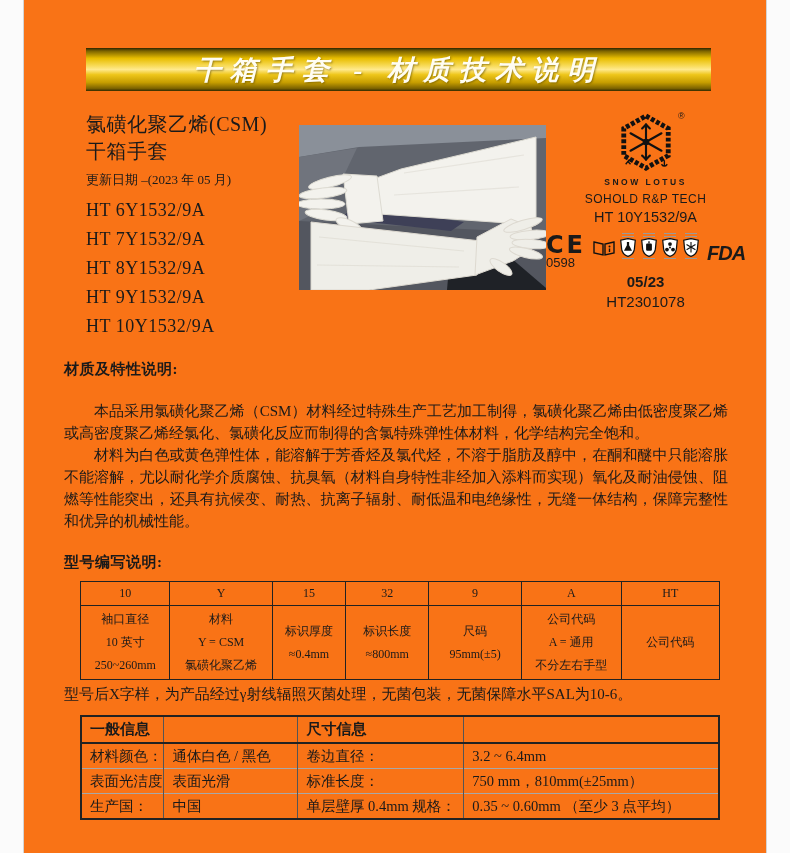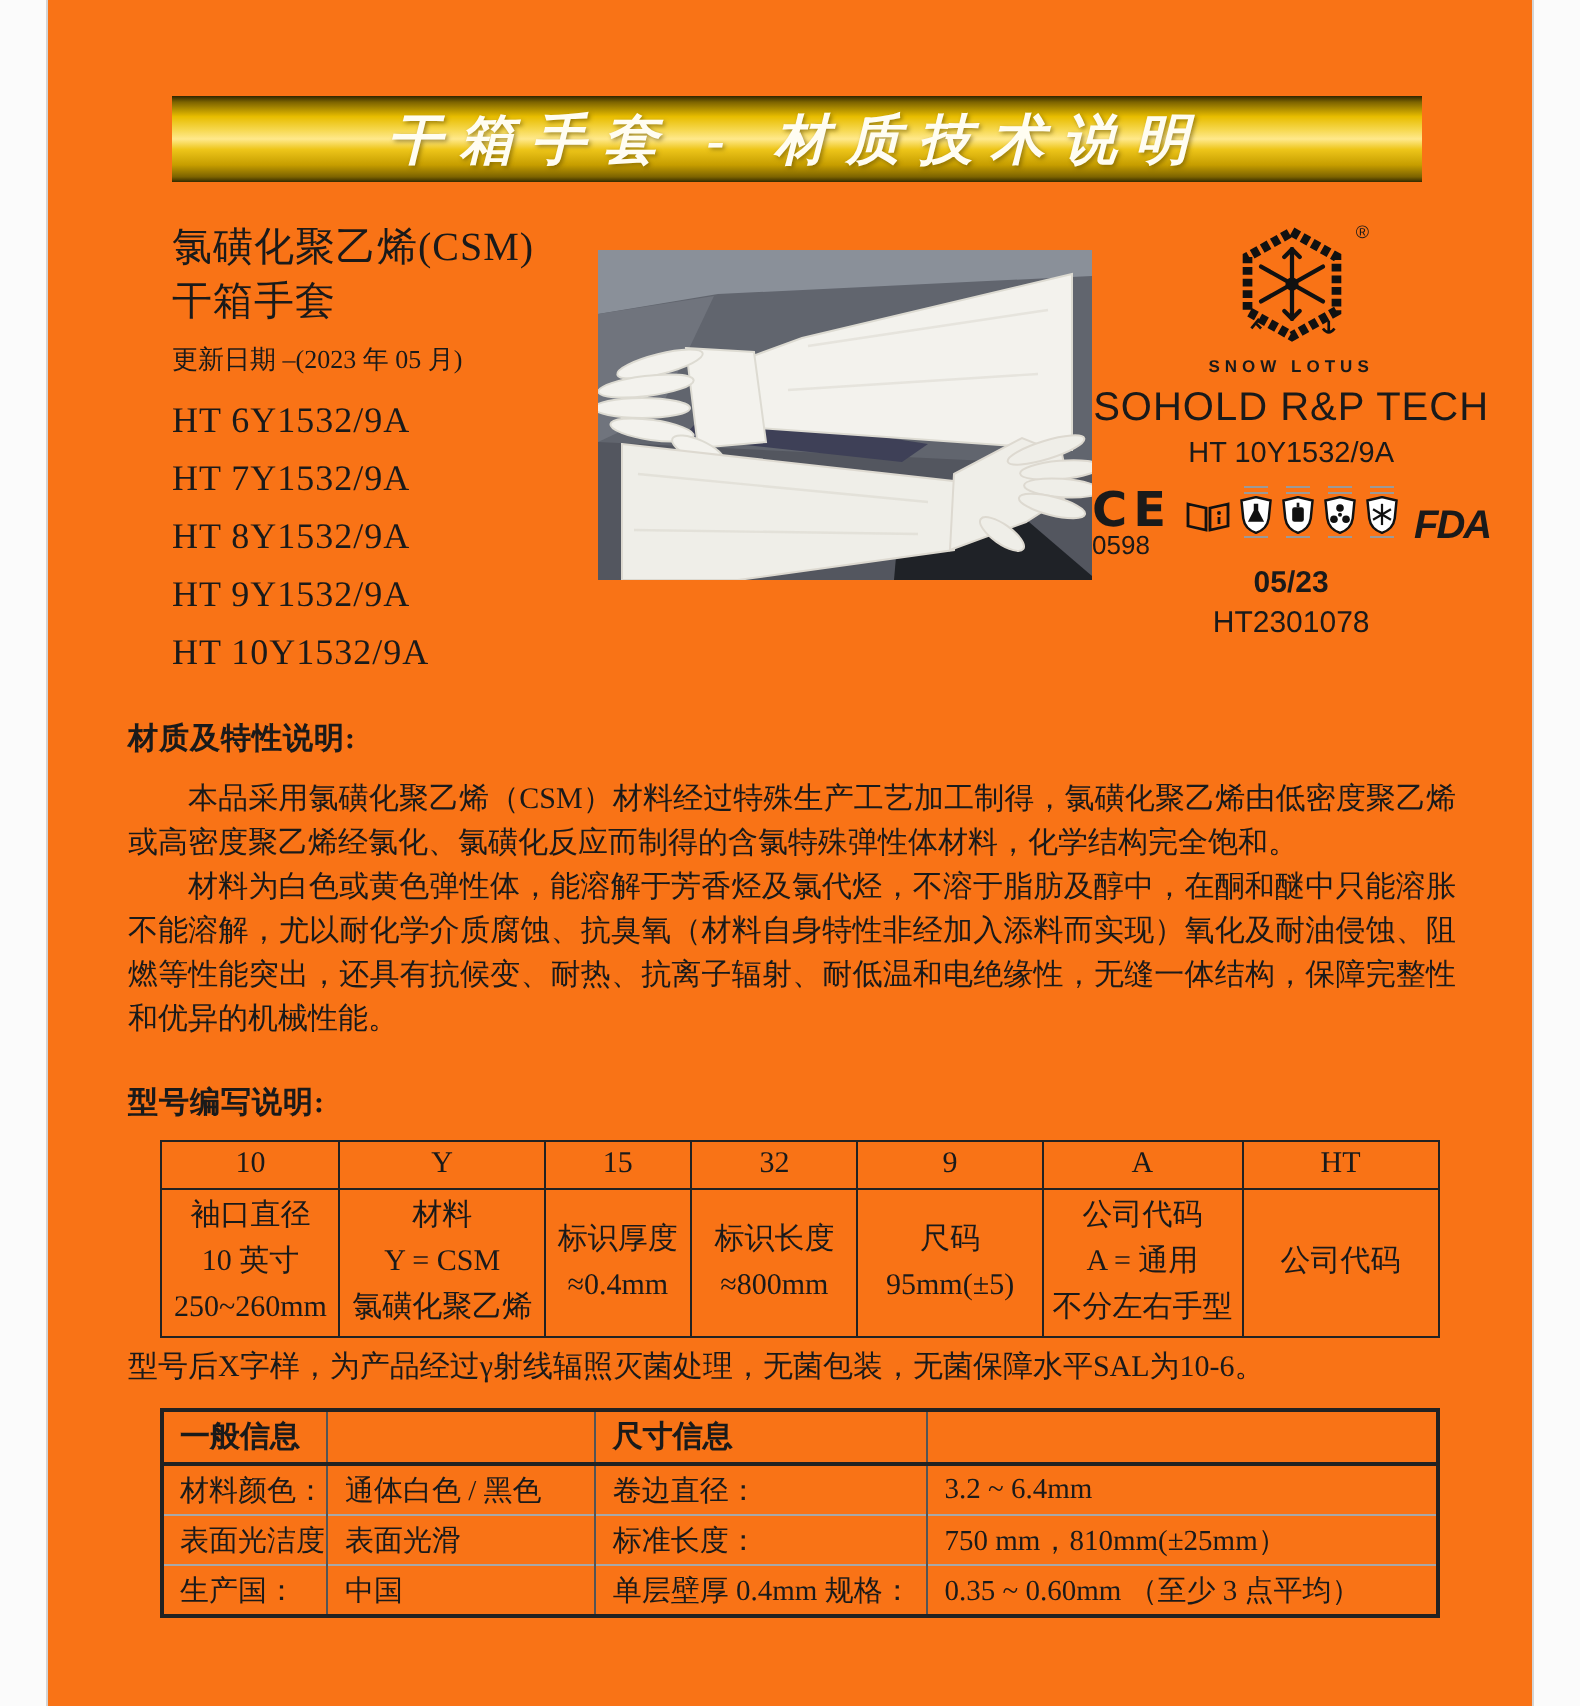--- a/index.html
+++ b/index.html
@@ -30,40 +30,40 @@
   .prod-update { font-size:13px; margin-top:6px; margin-bottom:7px; }
   .model-line { font-size:18px; line-height:29px; letter-spacing:.5px; }
   
   .photo { width:247px; height:165px; flex:none; margin-top:14px; position:relative; }
   .photo svg { display:block; }
   
   .brand { flex:1; text-align:center; margin-top:2px; font-family:"Liberation Sans","DejaVu Sans",sans-serif; }
   .logo-wrap { position:relative; display:inline-block; }
   .reg-mark { position:absolute; top:-2px; right:-10px; font-size:9px; }
   .logo-caption { font-size:8.5px; font-weight:bold; letter-spacing:2.5px; margin-top:2px; }
-  .brand-company { font-size:20px; letter-spacing:.5px; margin-top:5px; }
+  .brand-company { font-size:12px; letter-spacing:.5px; margin-top:5px; }
   .brand-model { font-size:14.5px; margin-top:3px; }
   .cert-row { display:flex; justify-content:center; align-items:flex-start; gap:5px; margin-top:7px; }
   .ce-block { text-align:left; margin-right:2px; position:relative; top:2px; }
   .ce-text { font-size:24px; font-weight:600; letter-spacing:3px; line-height:22px; font-family:"DejaVu Sans",sans-serif; }
   .ce-number { font-size:13px; line-height:13px; }
   .shield-stack { display:flex; flex-direction:column; align-items:center; }
   .tiny-bar { width:12px; height:1.5px; background:#9a9a9a; margin:.8px 0; }
   .fda-text { font-size:20px; font-weight:900; font-style:italic; letter-spacing:-1px; margin-left:3px; position:relative; top:10px; font-family:"Liberation Sans",sans-serif; }
   .brand-date { font-size:15px; margin-top:6px; font-weight:bold; }
   .brand-batch { font-size:15px; margin-top:3px; }
   
   .section-heading { font-size:15px; font-weight:bold; letter-spacing:.5px; }
   .h-material { margin-top:19px; }
   .para { font-size:15px; line-height:22px; text-align:justify; text-indent:2em; }
-  .para-block { margin-top:10px; }
+  .para-block { margin-top:21px; }
   .h-model { margin-top:21px; }
   
   .model-table { border-collapse:collapse; width:640px; margin:9px 0 0 16px; table-layout:fixed; }
-  .model-table th, .model-table td { border:1.6px solid #222; text-align:center; font-weight:normal; font-size:15px; }
+  .model-table th, .model-table td { border:1.6px solid #222; text-align:center; font-weight:normal; font-size:12px; }
   .model-table th { height:24px; }
   .model-table td { height:74px; vertical-align:middle; line-height:23px; padding:0 2px; }
   .c-m0{width:14%;} .c-m1{width:16%;} .c-m2{width:11.5%;} .c-m3{width:13%;} .c-m4{width:14.5%;} .c-m5{width:15.6%;} .c-m6{width:15.4%;}
   .model-note { font-size:15px; margin-top:5px; }
   .h-params { margin-top:27px; }
   
   .params-table { border-collapse:collapse; width:640px; margin:11px 0 0 16px; table-layout:fixed; }
   .params-table th { border-bottom:2.2px solid #222; font-size:15px; font-weight:bold; text-align:left; padding:3px 8px; height:25px; }
   .params-table td { border-top:1px solid #a8a8a8; font-size:14.5px; text-align:left; padding:2.5px 8px; height:22px; white-space:nowrap; overflow:hidden; }
   .params-table { border:2.2px solid #222; }

